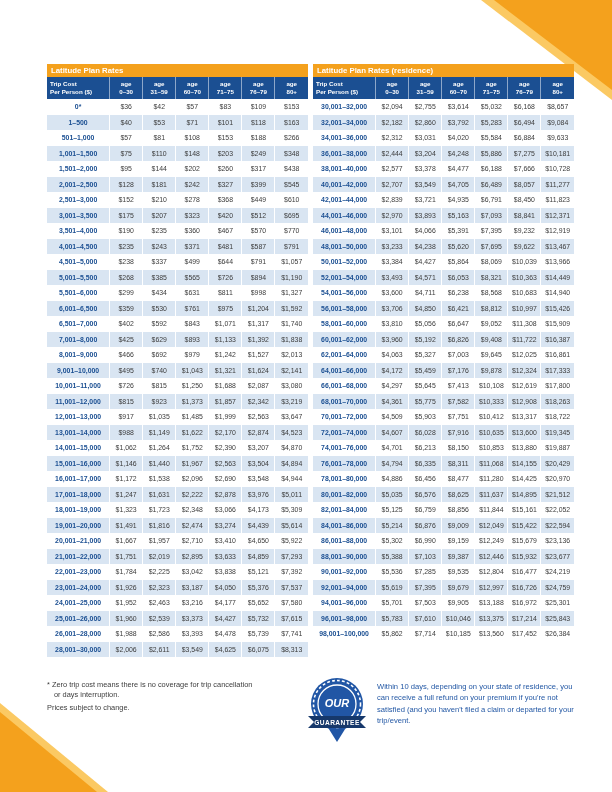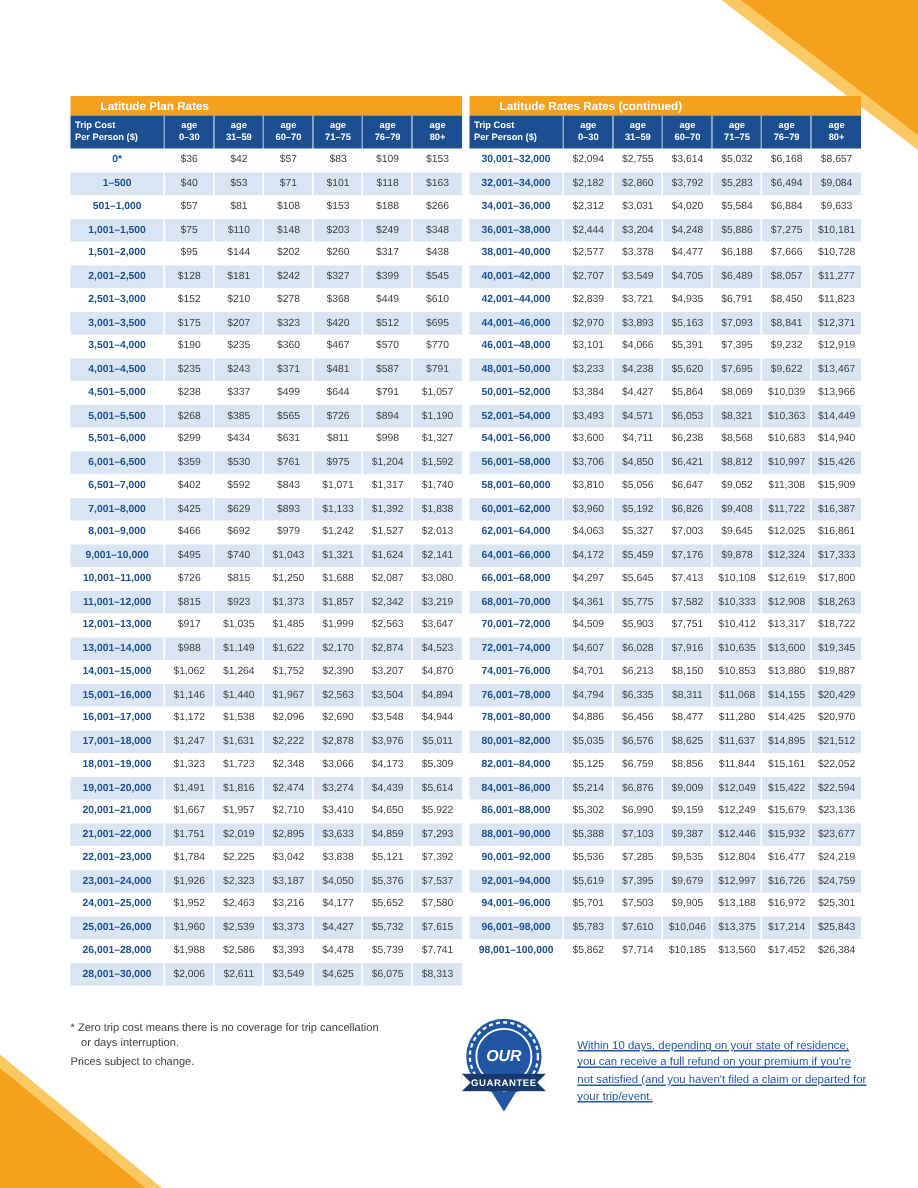--- a/index.html
+++ b/index.html
@@ -19,21 +19,21 @@
   .corner-bl { bottom: 0; left: 0; width: 97px; height: 80px; background: #F4A11D; clip-path: polygon(0 0, 0 100%, 100% 100%); }
   .corner-bl-gold { bottom: 0; left: 0; width: 108px; height: 89px; background: #FBC963; clip-path: polygon(0 0, 0 100%, 100% 100%); }
 
   
   .table-wrap { position: absolute; top: 64px; width: 261px; z-index: 3; }
   .table-wrap.left { left: 47px; }
   .table-wrap.right { left: 313px; }
   .table-title {
     background: #F4A11D; color: #ffffff;
     font-size: 7.8px; font-weight: bold;
-    height: 13px; line-height: 13px; padding-left: 20px;
+    height: 13px; line-height: 13px; padding-left: 4px;
   }
   table.rates { width: 100%; border-collapse: collapse; table-layout: fixed; }
   table.rates th {
     background: #1B4F92; color: #ffffff;
     font-size: 6.2px; font-weight: bold;
     white-space: pre-line; line-height: 1.25;
     height: 22px; padding: 0 1px; text-align: center;
     vertical-align: middle;
     border-left: 1px solid rgba(255,255,255,.5);
   }
@@ -47,21 +47,21 @@
   table.rates td:first-child { color: #1B4F92; font-weight: bold; border-left: none; }
   table.rates tbody tr:nth-child(even) { background: #D9E5F2; }
 
   
   .footnote { position: absolute; left: 47px; top: 668px; width: 250px; font-size: 7.4px; color: #3c3c3c; line-height: 1.35; z-index: 3; margin-top: 12px; }
   .footnote .indent { padding-left: 7px; }
   .footnote .note2 { margin-top: 3px; }
 
   
   .guarantee { position: absolute; left: 306px; top: 676px; width: 282px; display: flex; gap: 9px; align-items: flex-start; z-index: 3; }
-  .guarantee-text { margin: 10px; font-size: 7.6px; color: #2257A4; line-height: 1.5; width: 200px; padding-top: 5px; text-decoration: underline; }
+  .guarantee-text { margin: 0; font-size: 7.6px; color: #2257A4; line-height: 1.5; width: 200px; padding-top: 5px; }
   .seal-our { fill: #ffffff; font-family: "Liberation Sans", sans-serif; font-size: 11px; font-weight: bold; font-style: italic; }
   .seal-banner { fill: #ffffff; font-family: "Liberation Sans", sans-serif; font-size: 6.6px; font-weight: bold; letter-spacing: 0.4px; }
 </style>
 </head>
 <body>
 
 <div>
 
   <div class="corner-gold corner-tr-gold"></div>
   <div class="corner corner-tr"></div>
@@ -412,21 +412,21 @@
             <td>$3,549</td>
             <td>$4,625</td>
             <td>$6,075</td>
             <td>$8,313</td>
           </tr>
         </tbody>
     </table>
   </section>
 
   <section class="table-wrap right">
-    <div class="table-title">Latitude Rates Rates (continued)</div>
+    <div class="table-title">Latitude Plan Rates (residence)</div>
     <table class="rates">
       <thead>
           <tr>
             <th>Trip Cost
 Per Person ($)</th>
             <th>age
 0–30</th>
             <th>age
 31–59</th>
             <th>age

